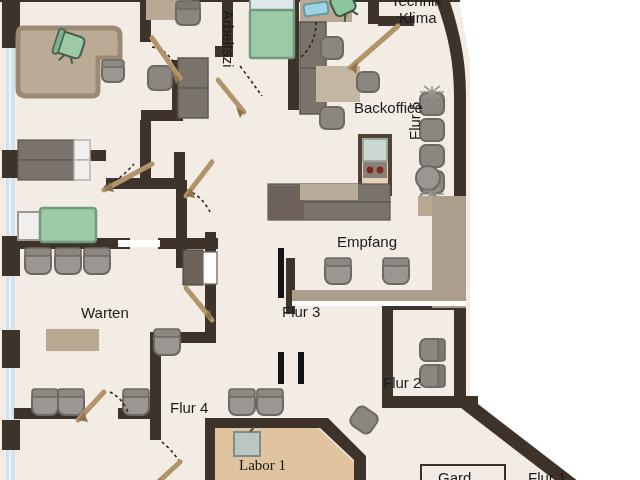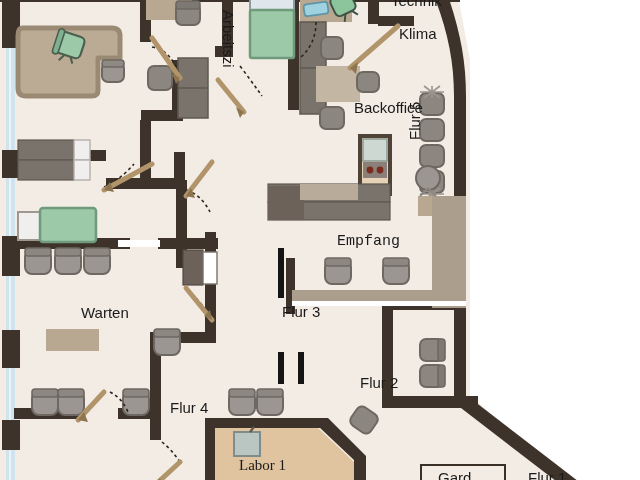--- a/index.html
+++ b/index.html
@@ -393,27 +393,27 @@
         <rect x="278" y="248" width="6" height="50" fill="#141414"></rect>
         <rect x="278" y="352" width="6" height="32" fill="#141414"></rect>
         <rect x="298" y="352" width="6" height="32" fill="#141414"></rect>
       </g>
 
     </g>
   </svg>
 
   <div class="room-label vert" style="left:236px; top:10px; transform: rotate(90deg);">Arbeitszi</div>
   <div class="room-label" style="left:391px; top:-7px;">Technik</div>
-  <div class="room-label" style="left:399px; top:10px;margin-top:16px;">Klima</div>
+  <div class="room-label" style="left:399px; top:10px;">Klima</div>
   <div class="room-label" style="left:354px; top:100px;text-align:center;">Backoffice</div>
   <div class="room-label vert" style="left:407px; top:140px; transform: rotate(-90deg); transform-origin: 0 0;">Flur 5</div>
-  <div class="room-label" style="left:337px; top:234px;font-family:Liberation Mono, monospace;">Empfang</div>
+  <div class="room-label" style="left:337px; top:234px;">Empfang</div>
   <div class="room-label" style="left:234px; top:304px;margin-left:48px;">Flur 3</div>
   <div class="room-label" style="left:81px; top:305px;">Warten</div>
-  <div class="room-label" style="left:360px; top:375px;">Flur 2</div>
+  <div class="room-label" style="left:383px; top:375px;">Flur 2</div>
   <div class="room-label" style="left:170px; top:400px;">Flur 4</div>
   <div class="room-label" style="left:239px; top:458px;font-family:Liberation Serif, serif;">Labor 1</div>
 
   <div class="gard-box" style="left:420px; top:464px; width:86px; height:30px;"></div>
   <div class="room-label" style="left:438px; top:470px;">Gard</div>
   <div class="room-label" style="left:528px; top:470px;">Flur 1</div>
 
 </div>
 
 </body></html>

